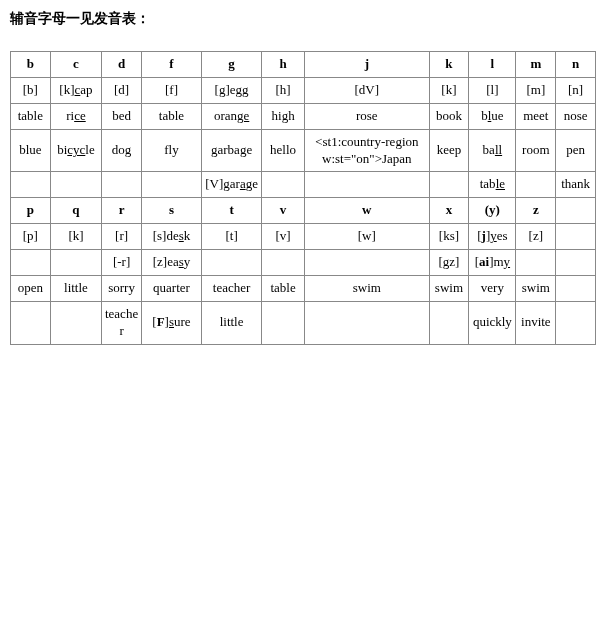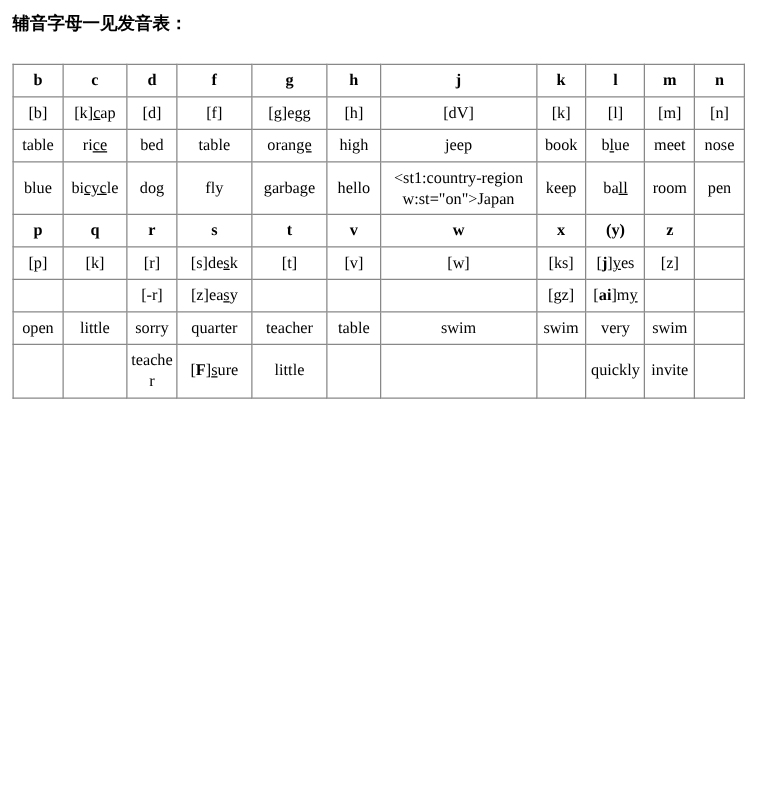--- a/index.html
+++ b/index.html
@@ -55,38 +55,51 @@
         <td>[m]</td>
         <td>[n]</td>
       </tr>
       <tr>
         <td>table</td>
         <td>ri<u>ce</u></td>
         <td>bed</td>
         <td>table</td>
         <td>oran<u>ge</u></td>
         <td>high</td>
-        <td>jeep</td>
+        <td>rose</td>
         <td>book</td>
         <td>b<u>l</u>ue</td>
         <td>meet</td>
         <td>nose</td>
       </tr>
       <tr>
         <td>blue</td>
         <td>bi<u>cyc</u>le</td>
         <td>dog</td>
         <td>fly</td>
         <td>garba<u>g</u>e</td>
         <td>hello</td>
         <td>&lt;st1:country-region w:st="on"&gt;Japan</td>
         <td>keep</td>
         <td>ba<u>ll</u></td>
         <td>room</td>
         <td>pen</td>
+      </tr>
+      <tr>
+        <td></td>
+        <td></td>
+        <td></td>
+        <td></td>
+        <td>[V]gar<u>a</u>ge</td>
+        <td></td>
+        <td></td>
+        <td></td>
+        <td>tab<u>le</u></td>
+        <td></td>
+        <td>thank</td>
       </tr>
       <tr class="hdr">
         <td>p</td>
         <td>q</td>
         <td>r</td>
         <td>s</td>
         <td>t</td>
         <td>v</td>
         <td>w</td>
         <td>x</td>

